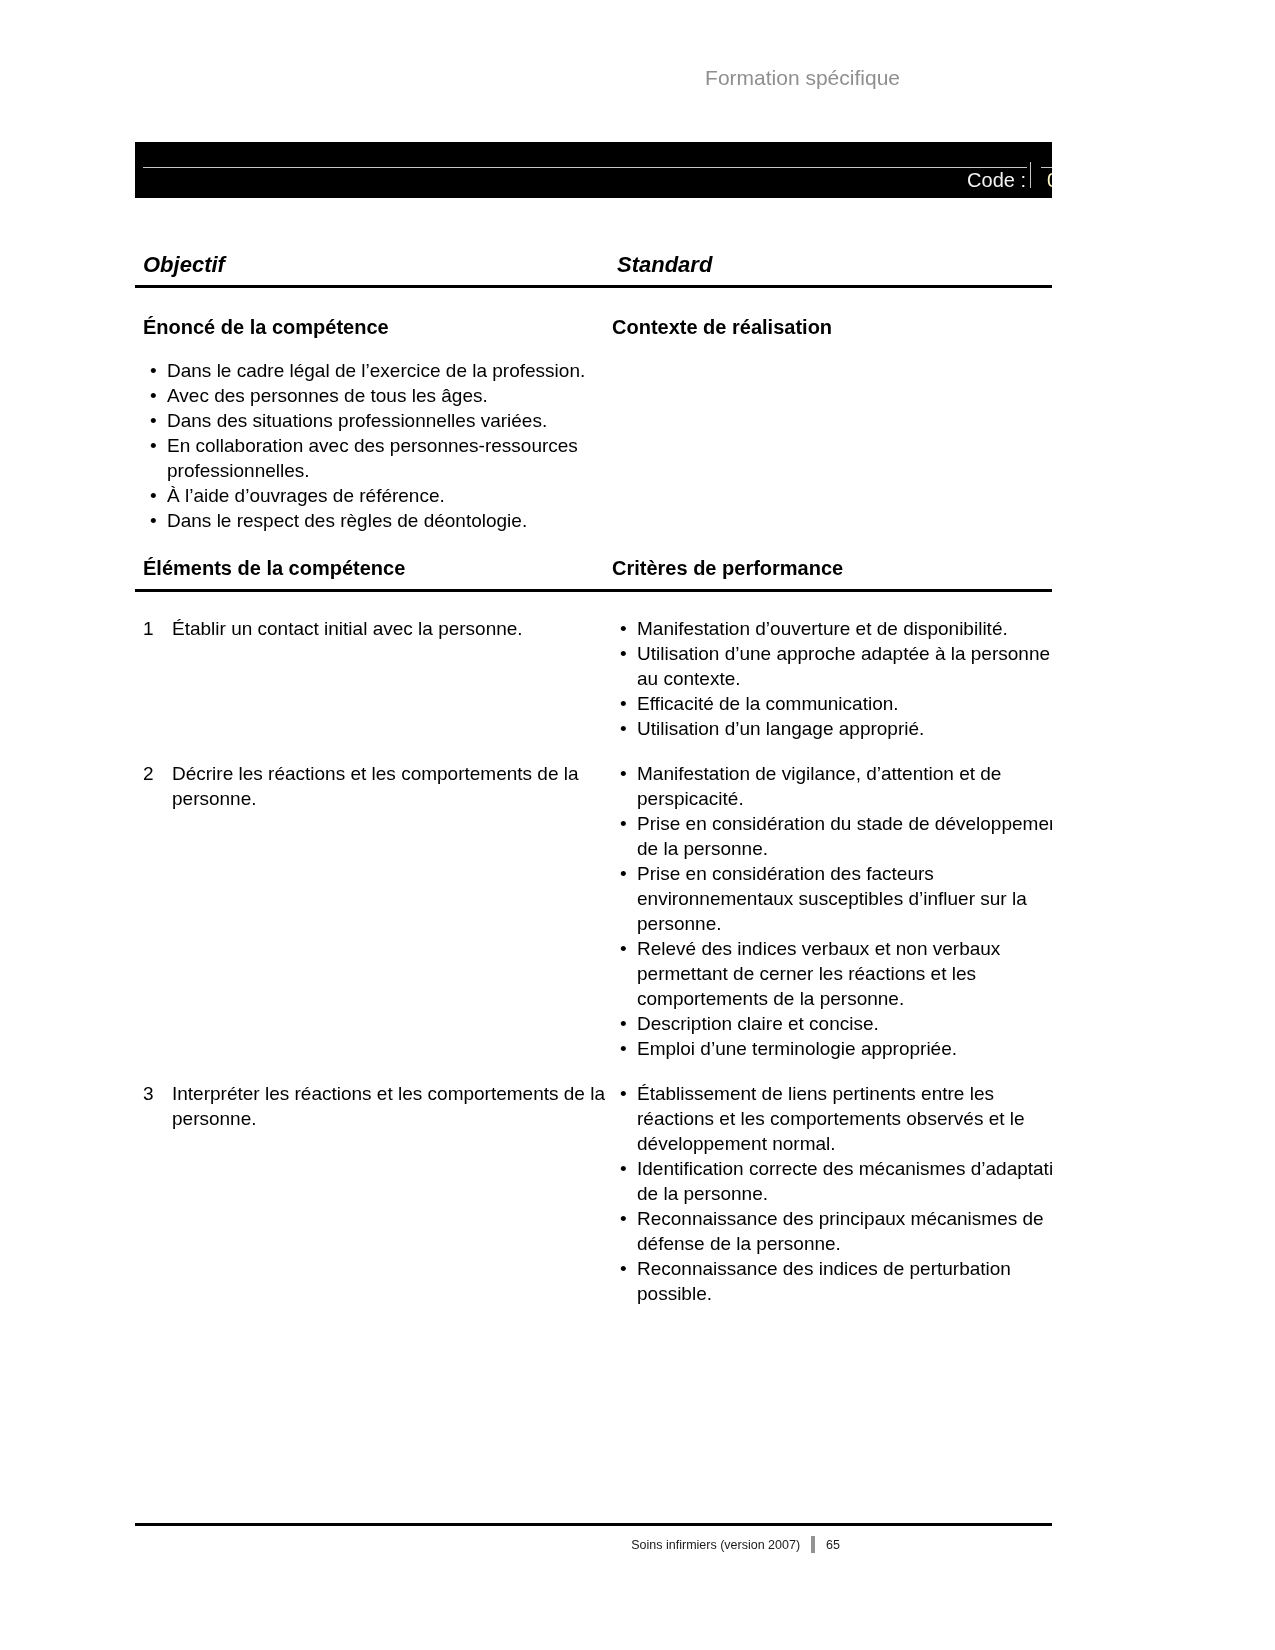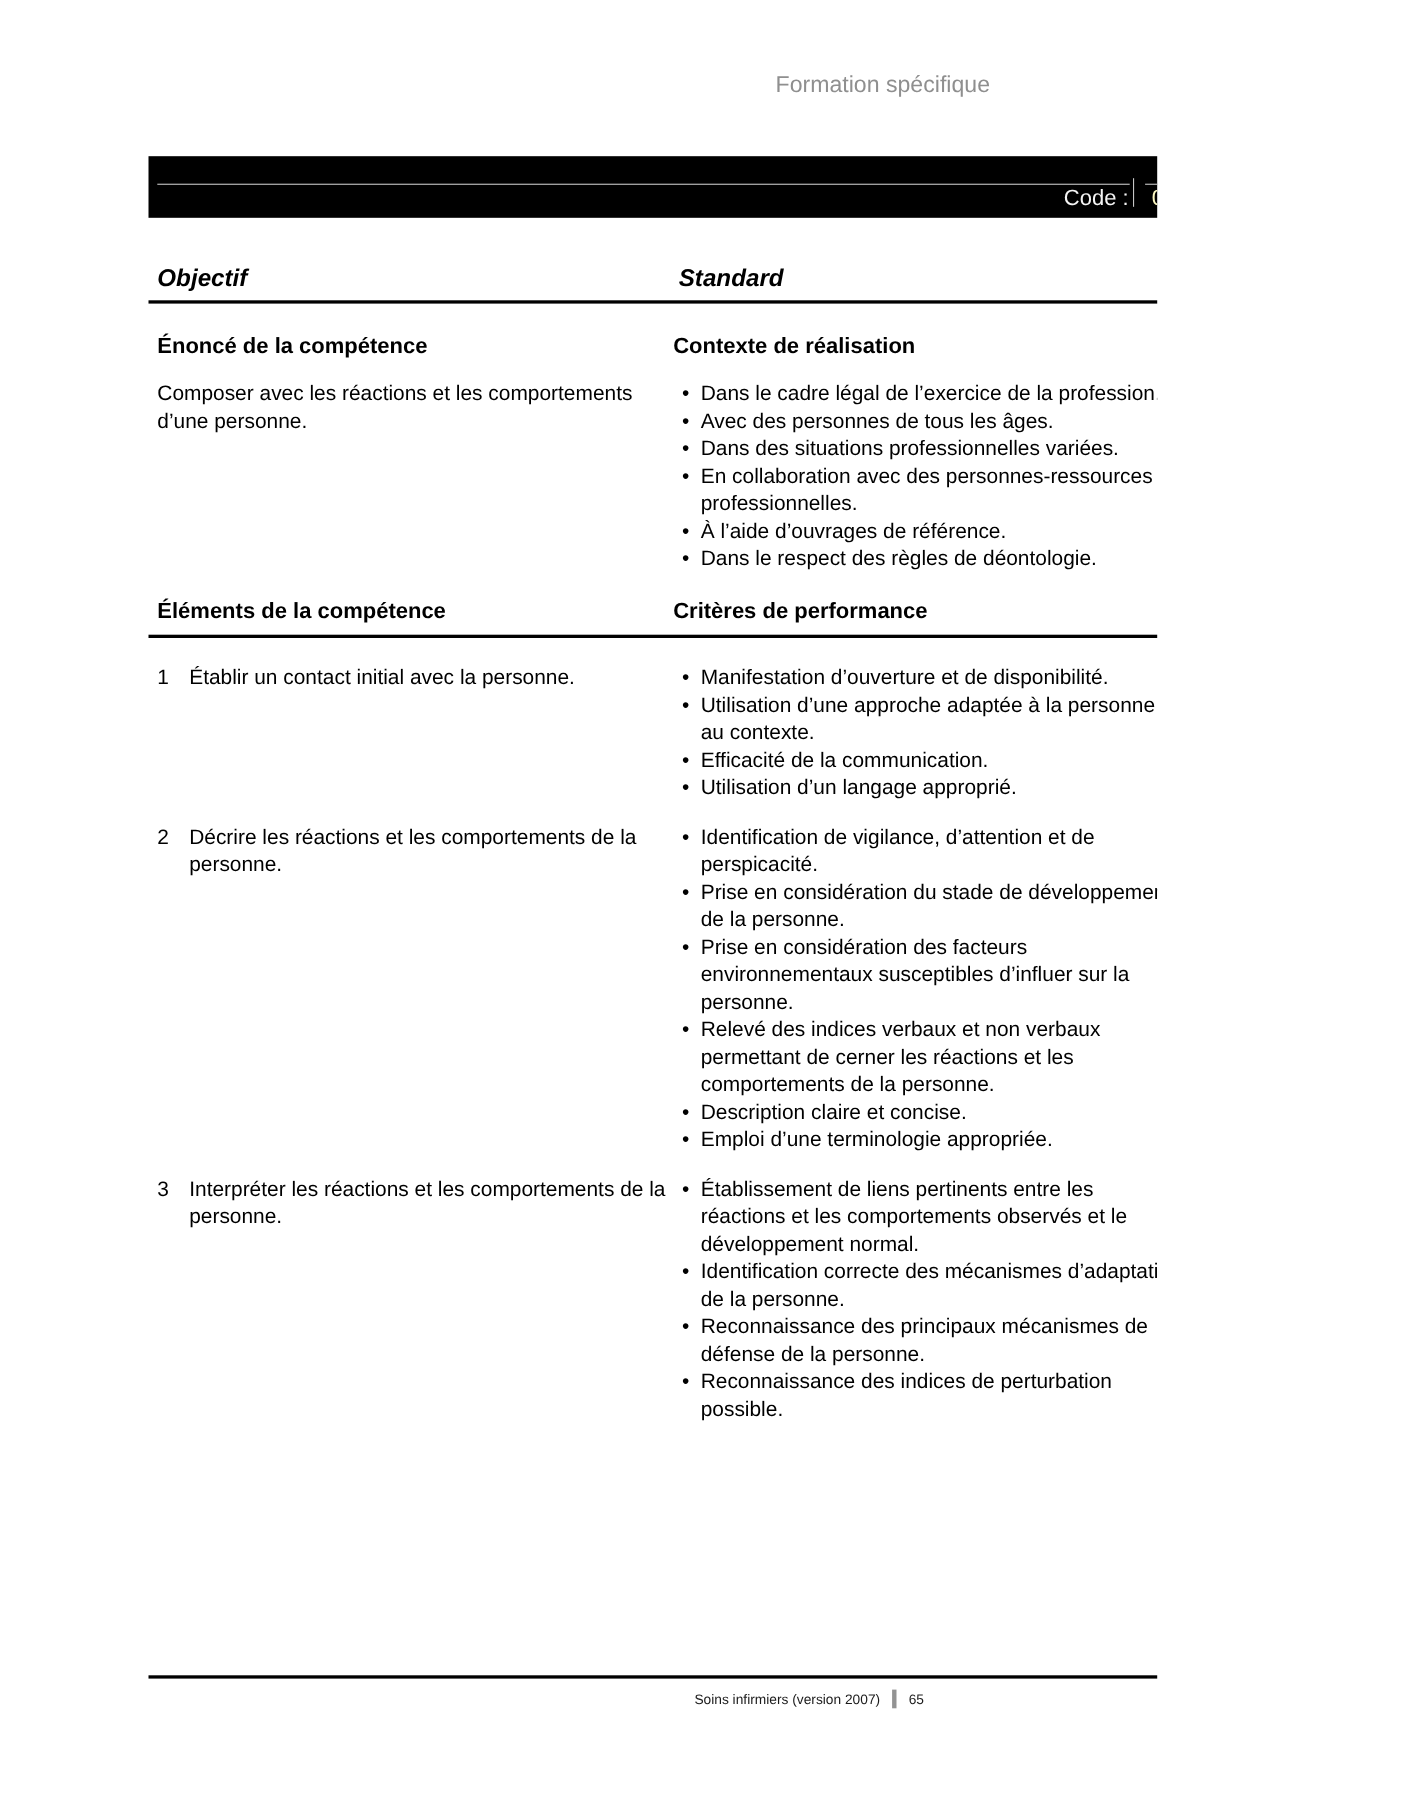--- a/index.html
+++ b/index.html
@@ -35,21 +35,21 @@
   .banner .code-label {
     position:absolute; right:107px; top:27px;
     font-size:20px; line-height:22px; color:#f4f4f4;
   }
   .banner .code-value {
     position:absolute; left:912px; top:27px;
     font-size:20px; line-height:22px; color:#fef9c3;
   }
 
   
-  .main { position:absolute; left:135px; top:240px; width:940px; }
+  .main { position:absolute; left:135px; top:252px; width:940px; }
 
   .two-col { display:grid; grid-template-columns:470px 470px; }
 
   .title-row { font-size:22px; line-height:26px; font-weight:bold; font-style:italic; padding-bottom:7px; }
   .title-left { padding-left:8px; }
   .title-right { padding-left:12px; }
 
   .rule { height:3px; background:#000; }
 
   .heads-row { font-size:20px; line-height:26px; font-weight:bold; }
@@ -103,21 +103,20 @@
       <div class="title-right">Standard</div>
     </div>
     <div class="rule"></div>
 
     <div class="two-col heads-row s1-heads">
       <div class="hl">Énoncé de la compétence</div>
       <div class="hr">Contexte de réalisation</div>
     </div>
 
     <div class="two-col s1-content">
-      <div class="statement">Composer avec les réactions et les comportements d’une personne.</div>
       <ul class="blist">
         <li>Dans le cadre légal de l’exercice de la profession.</li>
         <li>Avec des personnes de tous les âges.</li>
         <li>Dans des situations professionnelles variées.</li>
         <li>En collaboration avec des personnes-ressources professionnelles.</li>
         <li>À l’aide d’ouvrages de référence.</li>
         <li>Dans le respect des règles de déontologie.</li>
       </ul>
     </div>
 
@@ -139,21 +138,21 @@
         <li>Utilisation d’un langage approprié.</li>
       </ul>
     </div>
 
     <div class="crow">
       <div class="num-item">
         <span class="num">2</span>
         <span class="etext">Décrire les réactions et les comportements de la personne.</span>
       </div>
       <ul class="blist">
-        <li>Identification de vigilance, d’attention et de perspicacité.</li>
+        <li>Manifestation de vigilance, d’attention et de perspicacité.</li>
         <li>Prise en considération du stade de développement de la personne.</li>
         <li>Prise en considération des facteurs environnementaux susceptibles d’influer sur la personne.</li>
         <li>Relevé des indices verbaux et non verbaux permettant de cerner les réactions et les comportements de la personne.</li>
         <li>Description claire et concise.</li>
         <li>Emploi d’une terminologie appropriée.</li>
       </ul>
     </div>
 
     <div class="crow">
       <div class="num-item">

